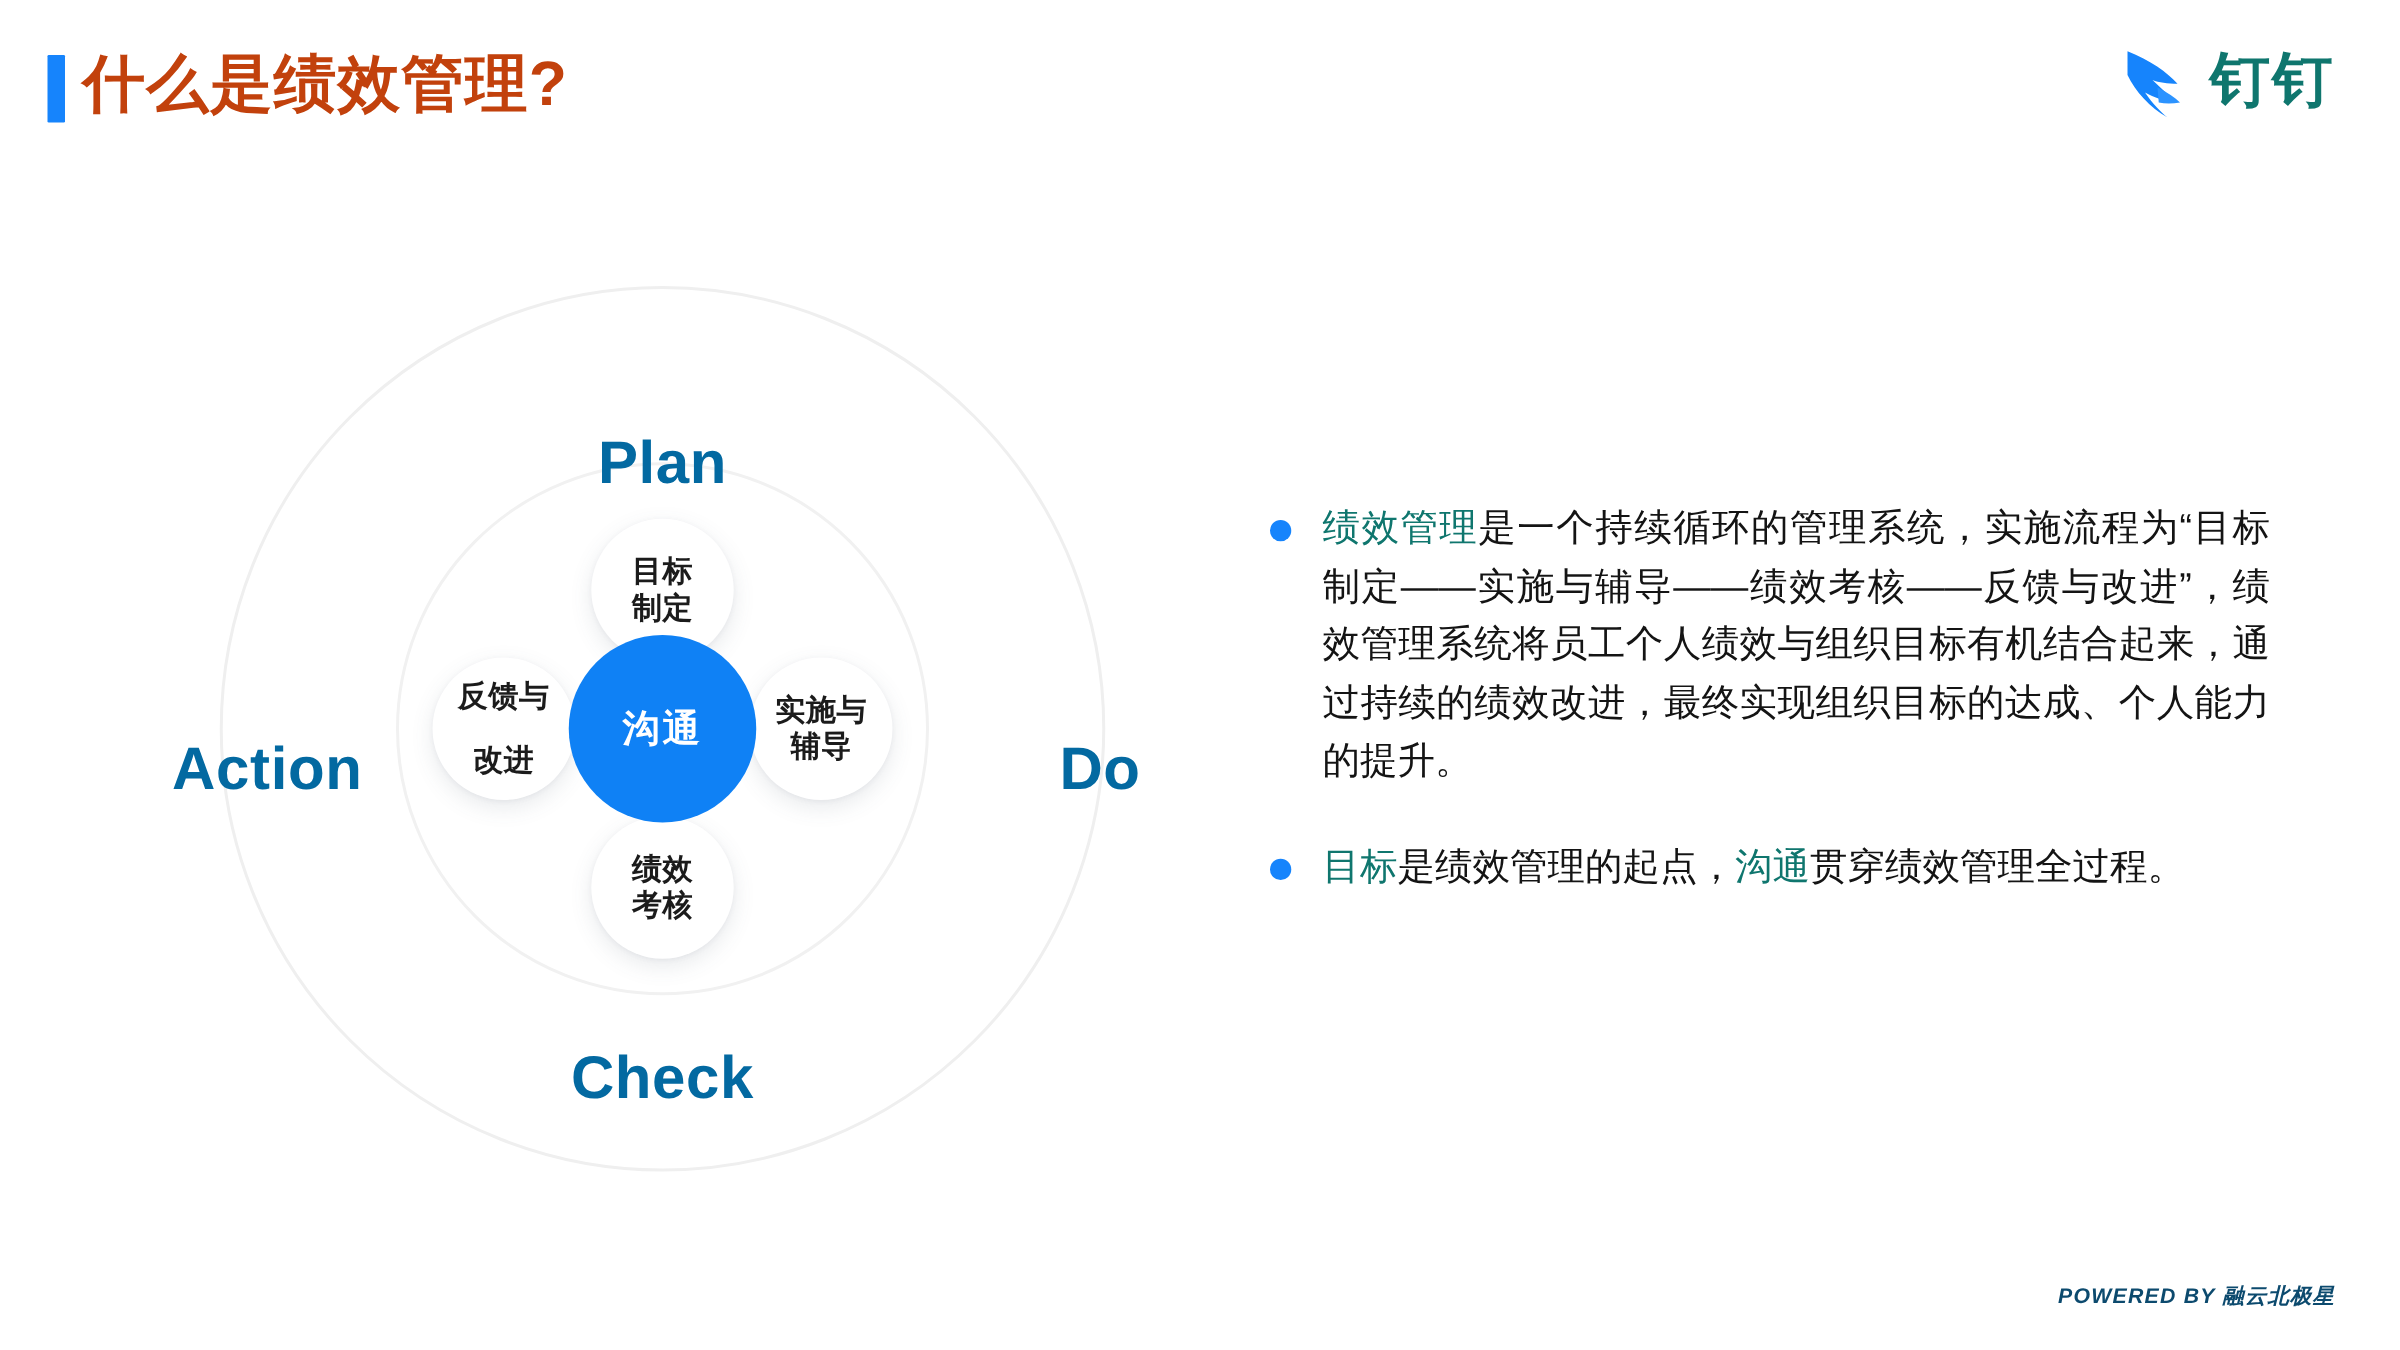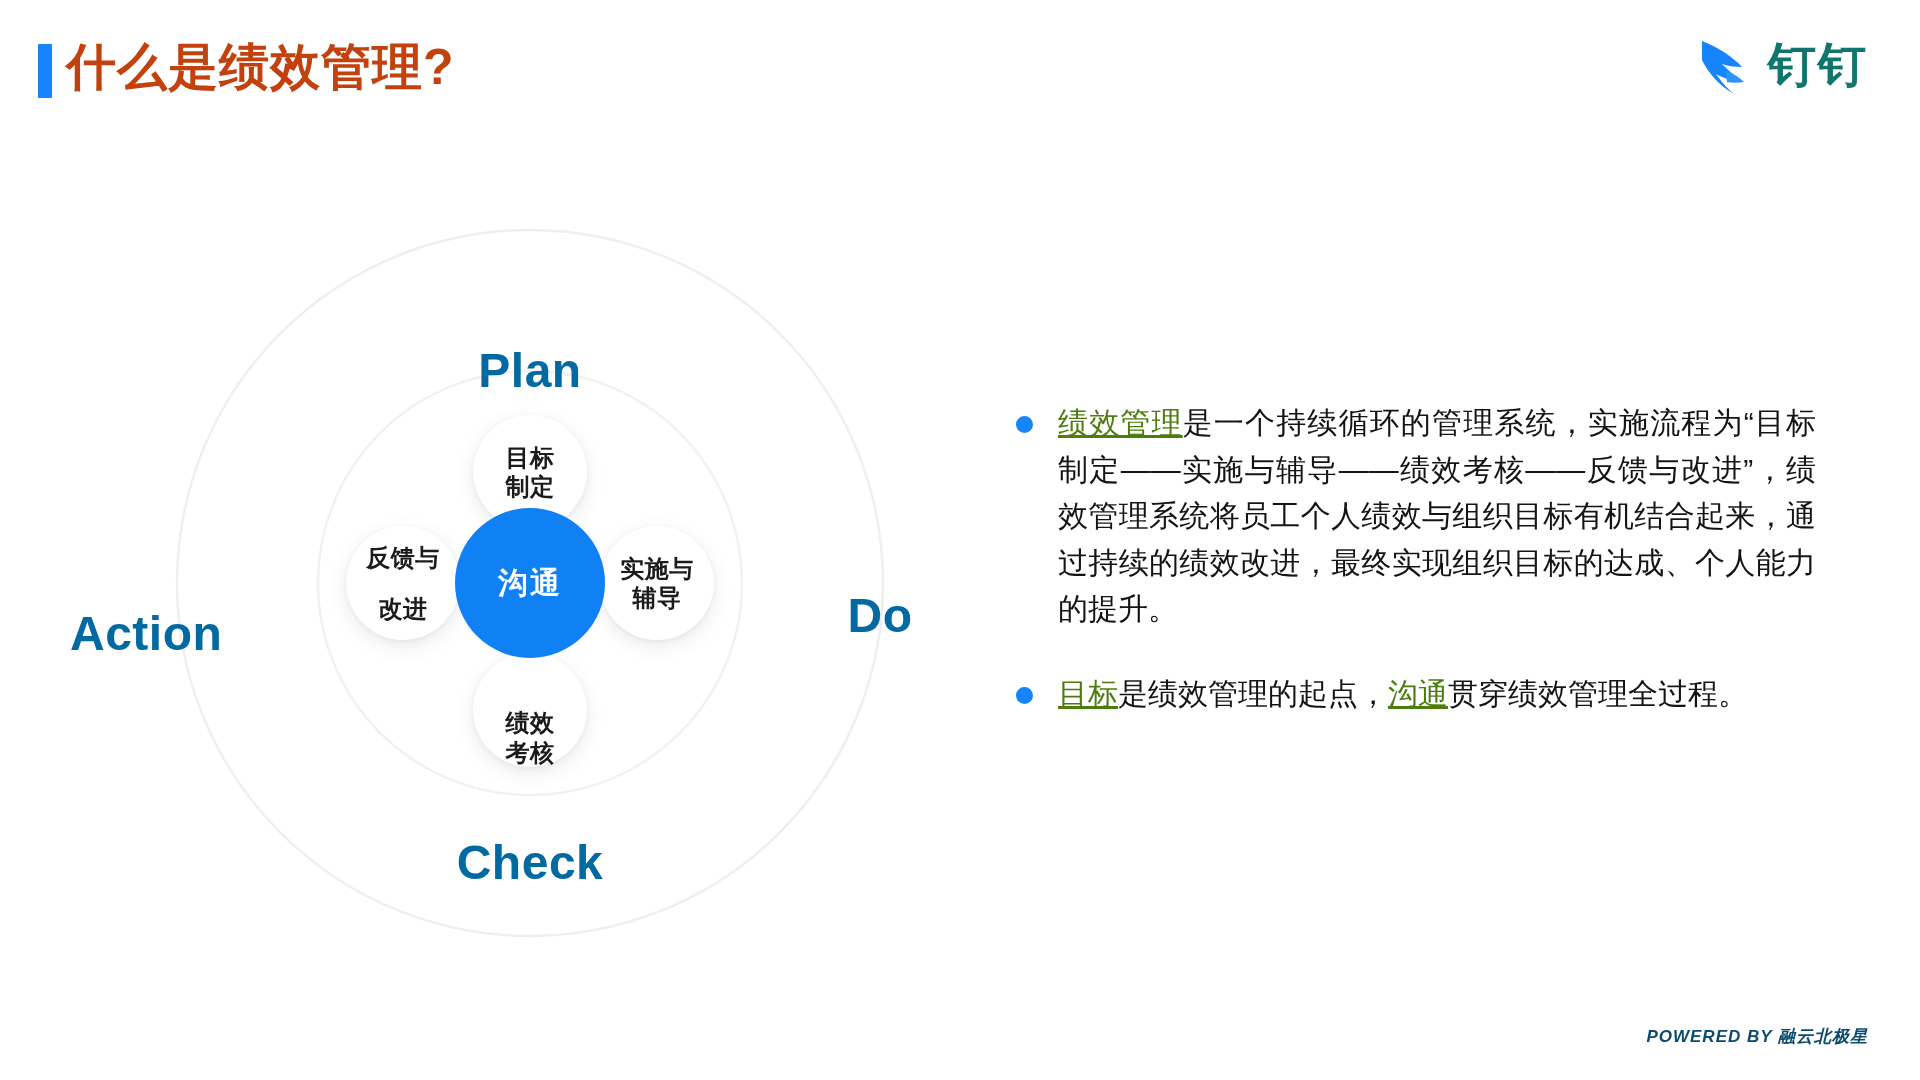--- a/index.html
+++ b/index.html
@@ -36,35 +36,35 @@
   #diagram svg{position:absolute;left:0;top:0;width:840px;height:840px;}
 
   .ring-label{
     position:absolute;
     font-size:48px;font-weight:bold;color:#0369a1;
     white-space:nowrap;letter-spacing:0.5px;
     font-family:"Liberation Sans","DejaVu Sans",sans-serif;
   }
   #label-plan{left:0;top:180px;width:840px;text-align:center;}
   #label-check{left:0;top:672px;width:840px;text-align:center;}
-  #label-action{left:-40px;top:443px;width:220px;text-align:left;}
+  #label-action{left:-40px;top:425px;width:220px;text-align:right;}
   #label-do{left:660px;top:425px;width:220px;text-align:center;}
 
   .node{
     position:absolute;width:114px;height:114px;border-radius:50%;
     background:#ffffff;
     box-shadow:0 6px 18px rgba(80,90,110,0.13), 0 1px 4px rgba(80,90,110,0.07);
     display:flex;flex-direction:column;align-items:center;justify-content:center;
     color:#1b1b1b;font-size:24px;font-weight:bold;line-height:1.22;
     text-align:center;letter-spacing:0.5px;
     font-family:"Liberation Sans","DejaVu Sans",sans-serif;
   }
   #node-plan{left:363px;top:252px;}
   #node-do{left:490px;top:363px;}
-  #node-check{left:363px;top:490px;justify-content:flex-end;}
+  #node-check{left:363px;top:490px;}
   #node-action{left:236px;top:363px;gap:21px;}
 
   #node-center{
     position:absolute;left:345px;top:345px;width:150px;height:150px;
     border-radius:50%;background:#0F81F5;
     display:flex;align-items:center;justify-content:center;
     color:#ffffff;font-size:30px;font-weight:bold;letter-spacing:2px;
     font-family:"Liberation Sans","DejaVu Sans",sans-serif;
   }
 
@@ -74,21 +74,21 @@
   .bullet-dot{
     flex:0 0 auto;width:17px;height:17px;border-radius:50%;
     background:#1684FC;margin-top:16px;margin-right:25px;
   }
   .bullet-text{
     flex:1 1 auto;
     font-size:30px;line-height:1.55;color:#141414;
     font-family:"Liberation Sans","DejaVu Sans",sans-serif;
     text-align:justify;
   }
-  .hl{color:#4d7c0f;text-decoration:underline;}
+  .hl{color:#0f766e;}
 
   
   #footer{
     position:absolute;right:52px;bottom:32px;
     font-size:17px;font-style:italic;font-weight:bold;color:#0c4a6e;
     letter-spacing:1px;white-space:nowrap;
     font-family:"Liberation Sans","DejaVu Sans",sans-serif;
   }
 </style>
 </head>

